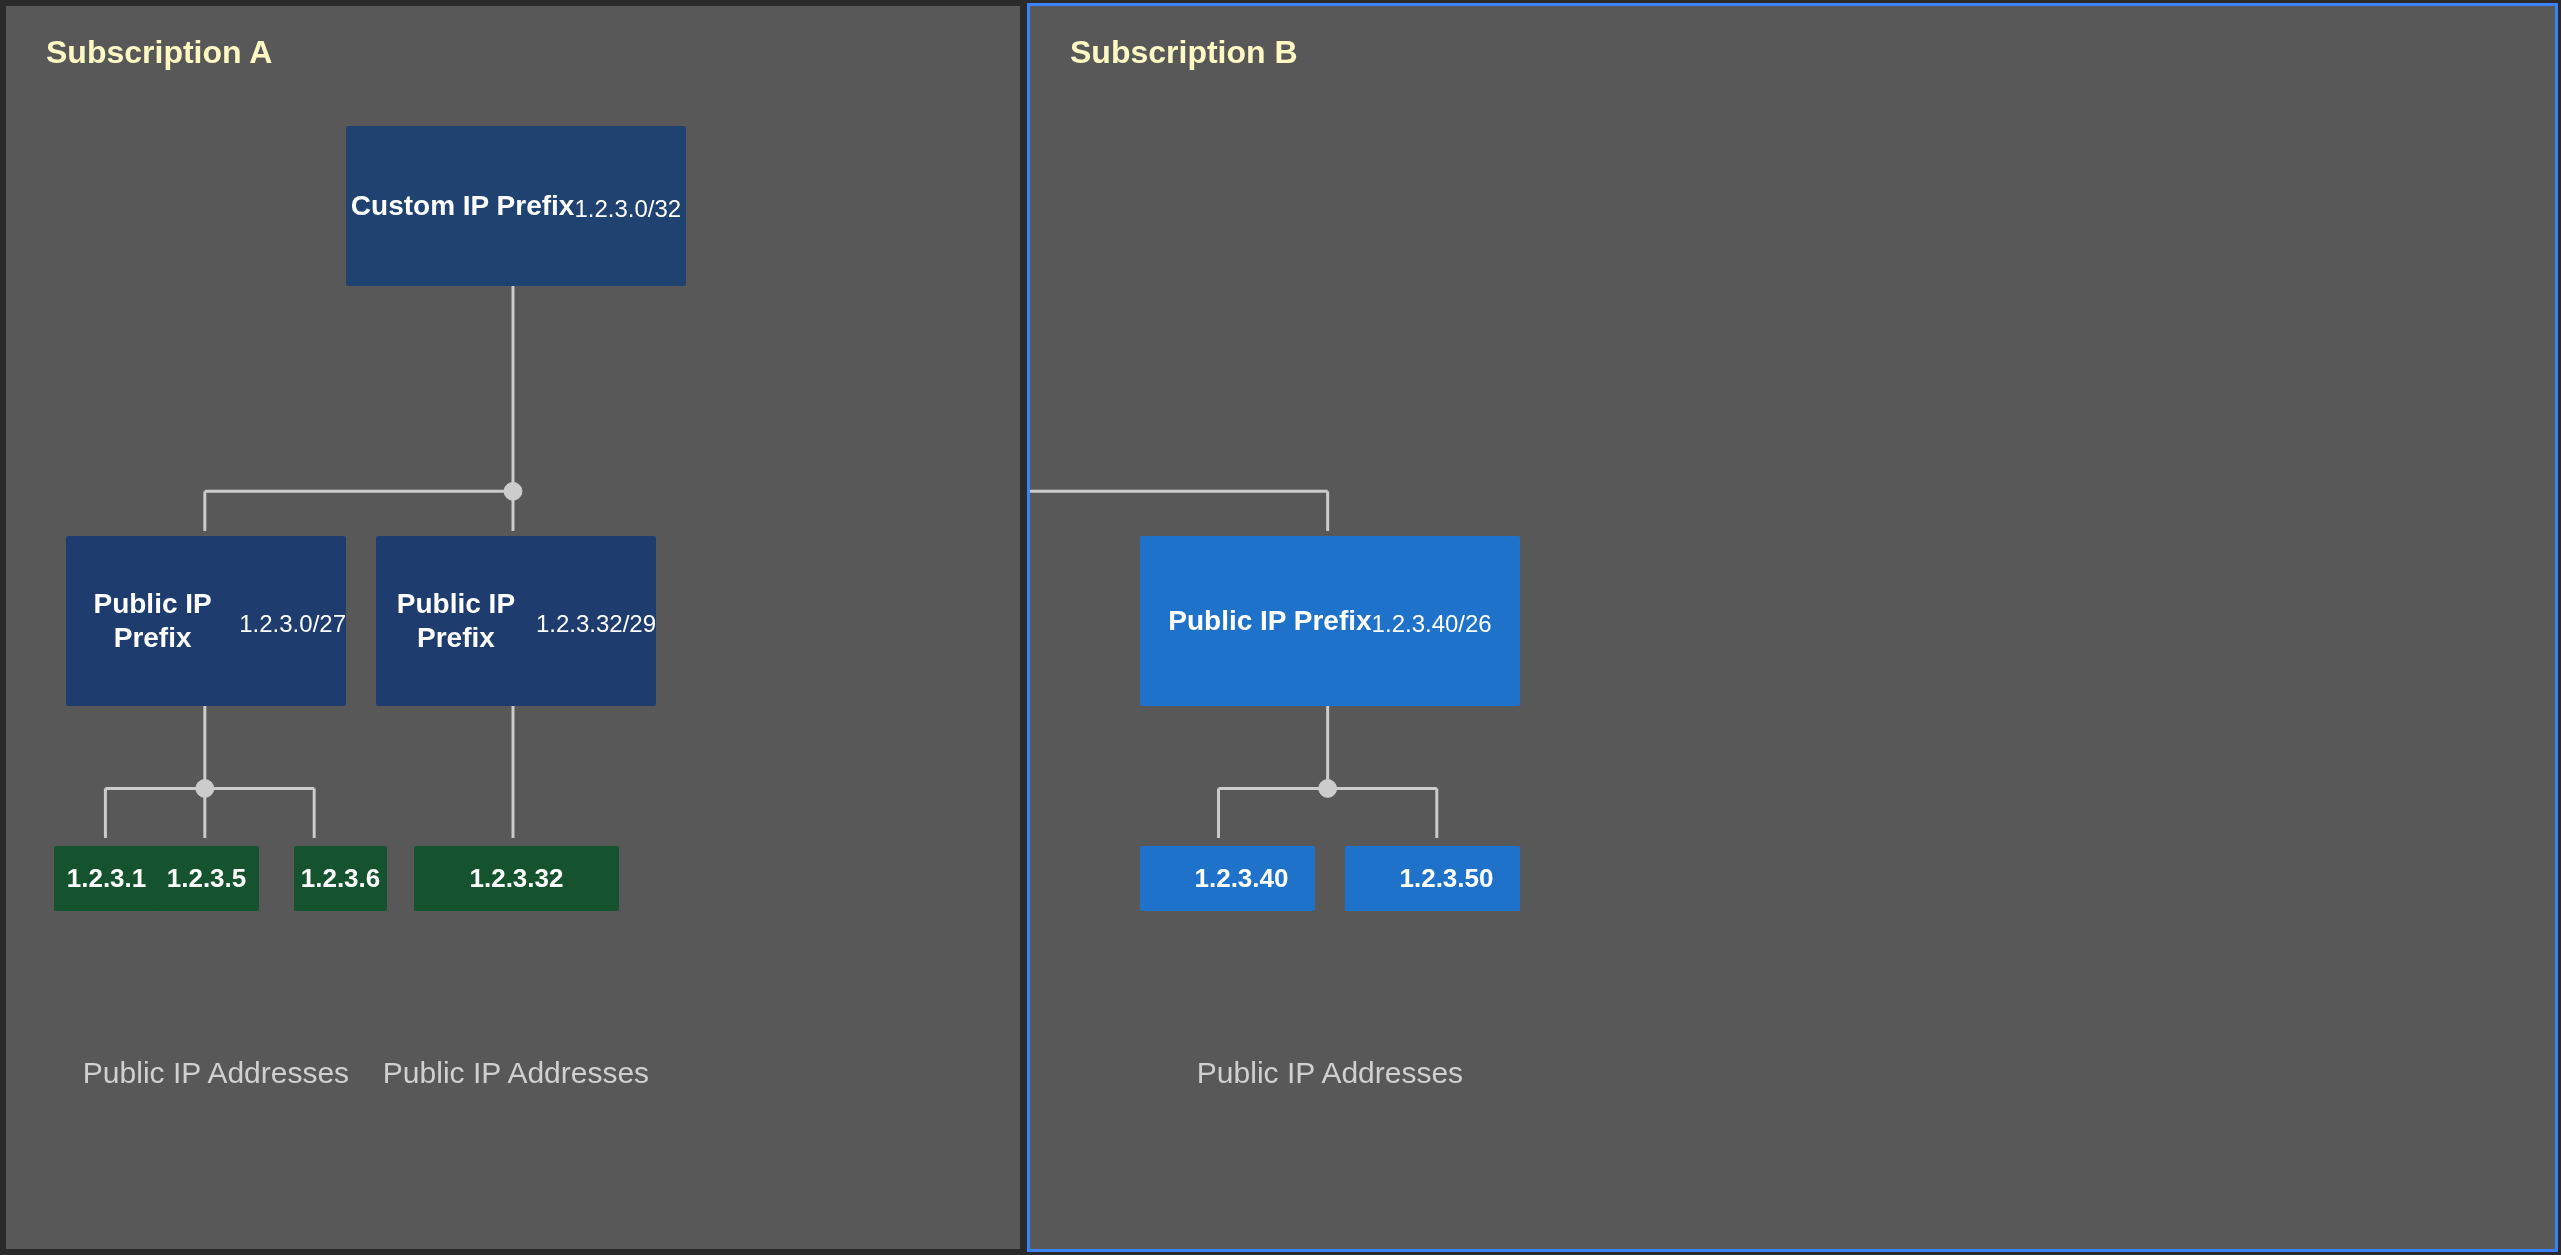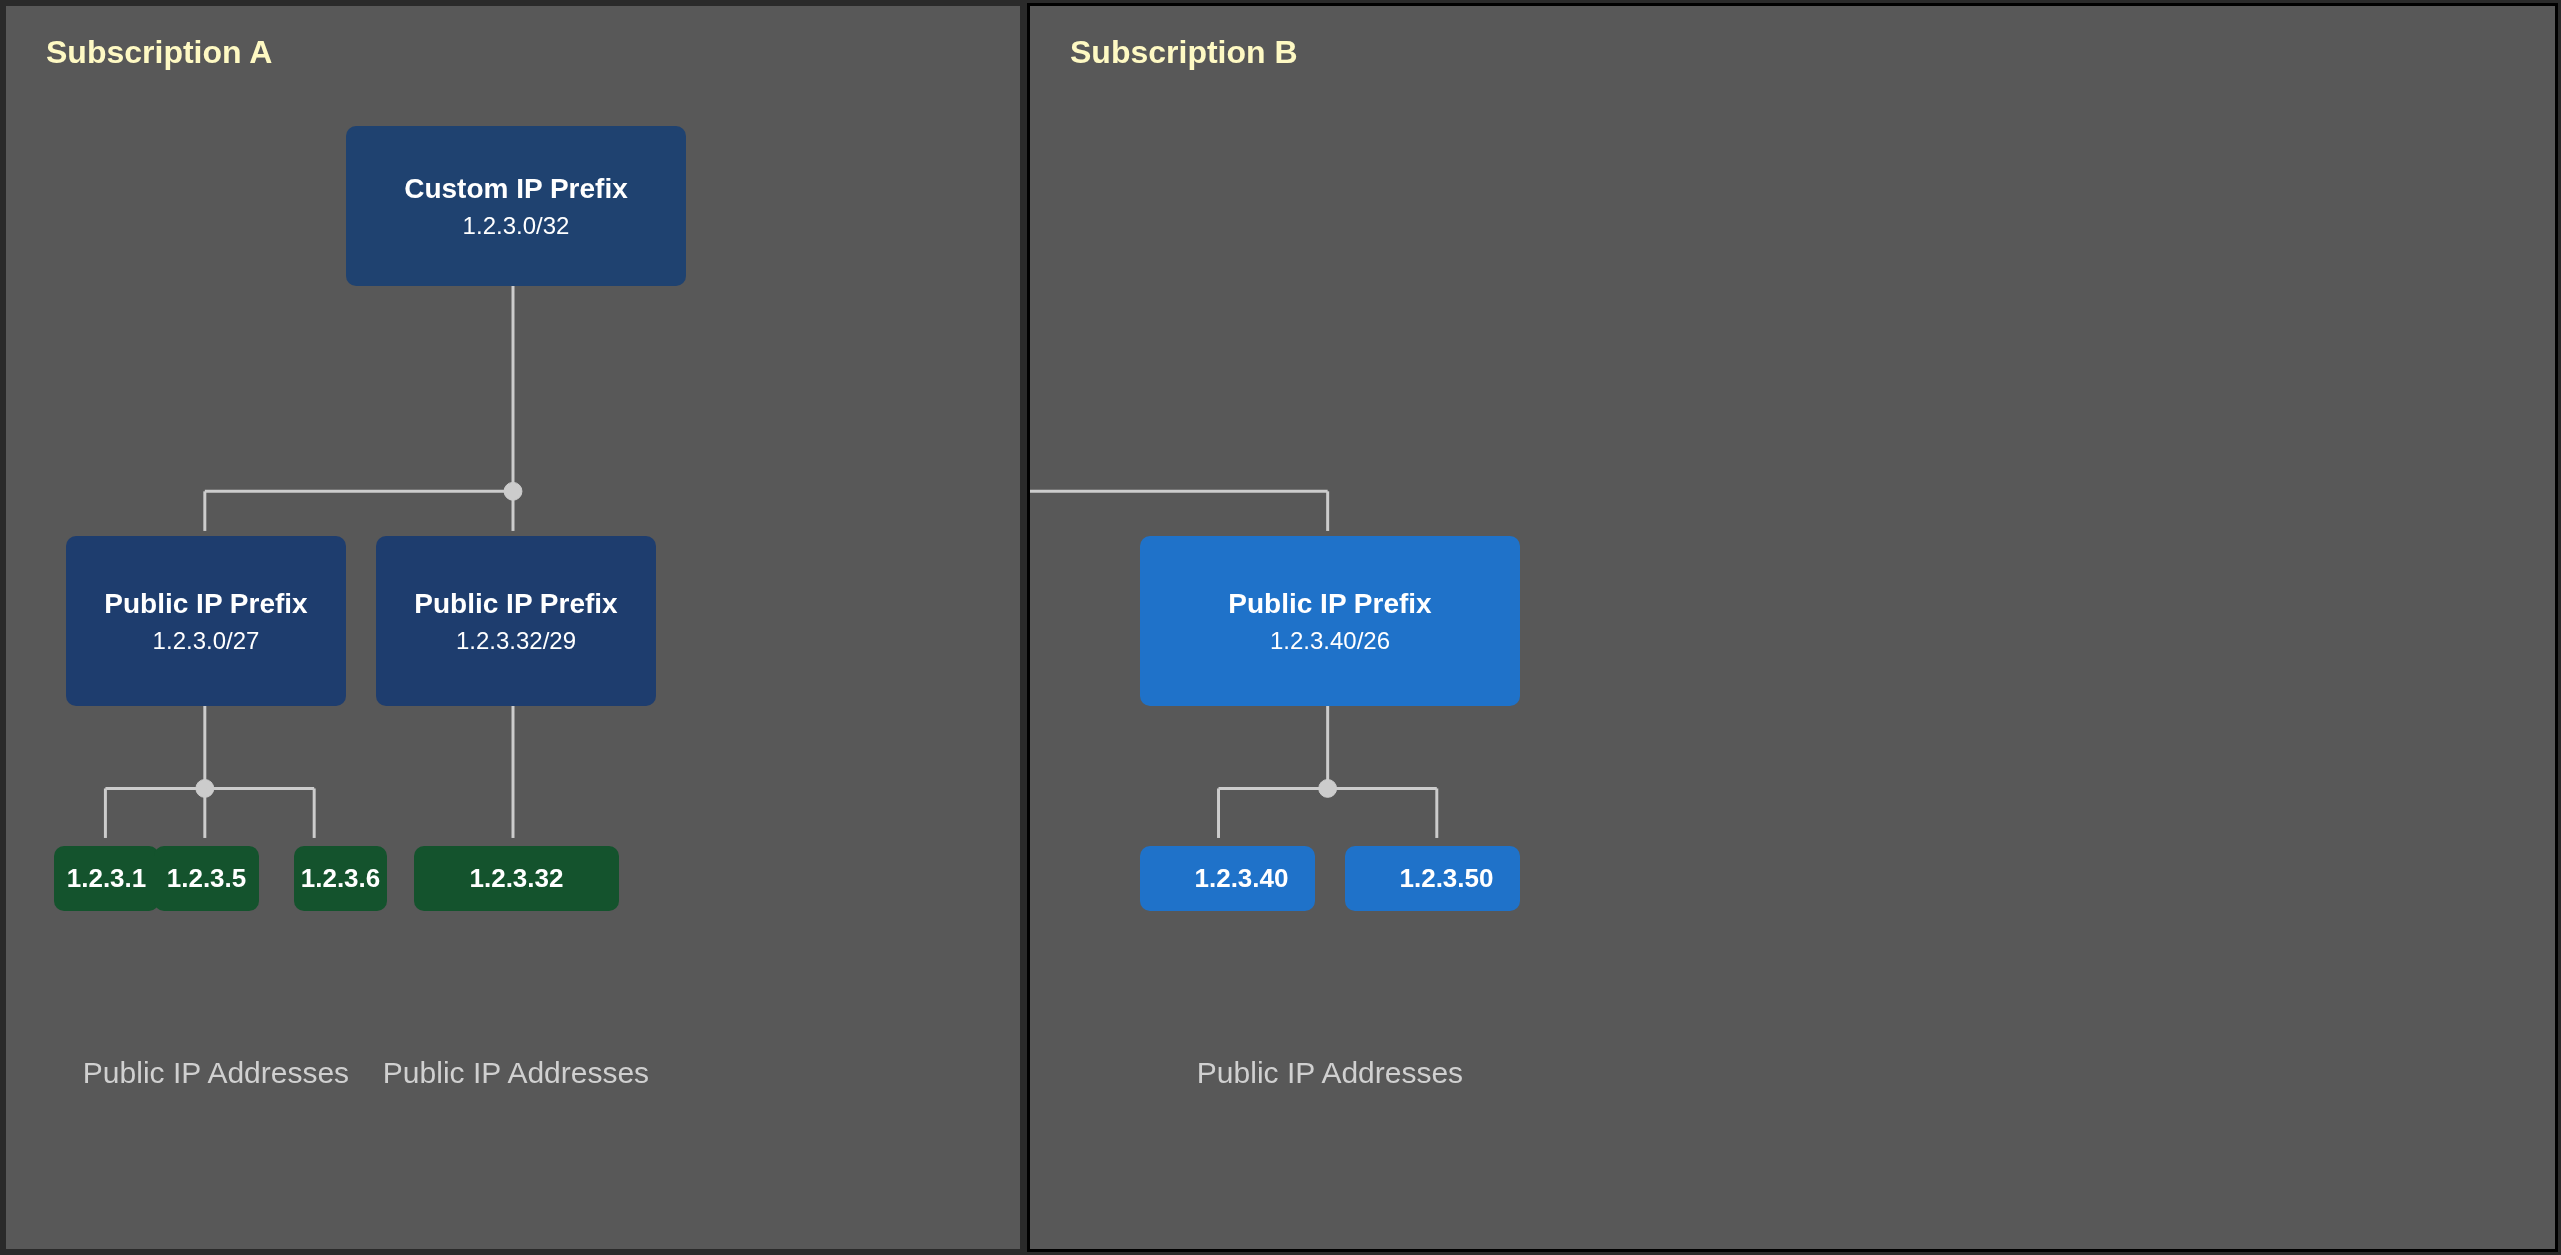--- a/index.html
+++ b/index.html
@@ -27,39 +27,39 @@
     }
 
     .divider {
       flex: 0 0 4px;
       background: #2a2a2a;
     }
 
     .subscription-b {
       flex: 1;
       background: #585858;
-      border: 3px solid #000000;
+      border: 3px solid #3b82f6;
       position: relative;
     }
 
     .subscription-label {
       position: absolute;
       top: 28px;
       left: 40px;
       color: #fef9c3;
       font-size: 32px;
       font-weight: 600;
     }
 
     
     .box {
       position: absolute;
-      border-radius: 10px;
+      border-radius: 2px;
       display: flex;
-      flex-direction: column;
+      flex-direction: row;
       align-items: center;
       justify-content: center;
       color: #ffffff;
     }
 
     .box-dark {
       background: #1f4270;
     }
 
     .box-medium {

